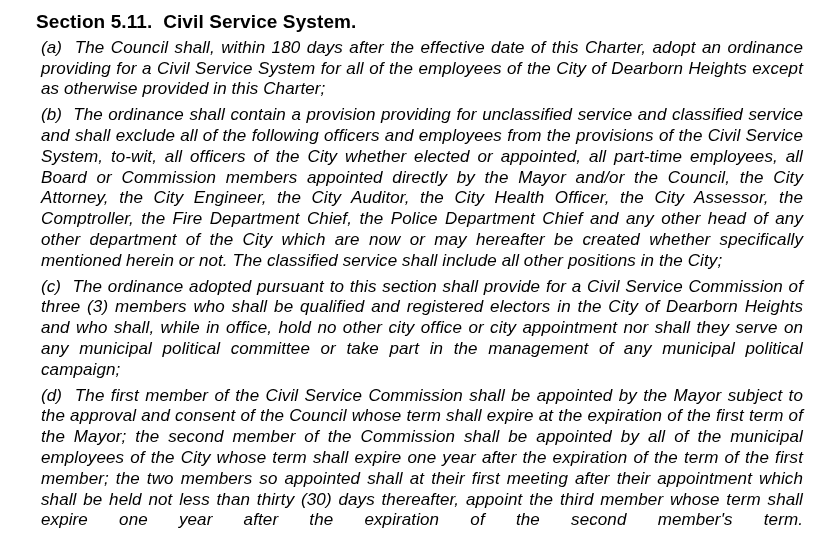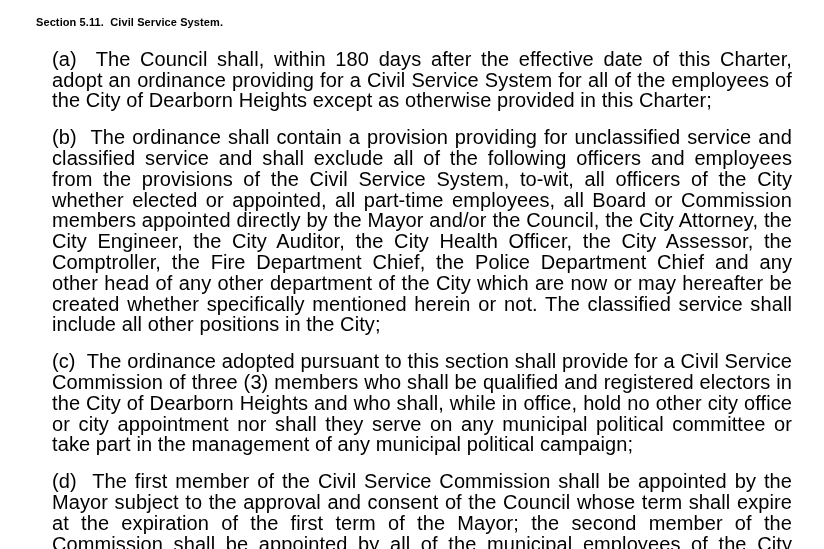--- a/index.html
+++ b/index.html
@@ -19,33 +19,34 @@
     width: 824px;
     height: 549px;
     padding: 12px 16px 0 36px;
     background: #ffffff;
   }
   .doc-text {
     width: 772px;
   }
   .heading {
     margin: 0;
-    font-size: 11px;
+    font-size: 19px;
     font-weight: bold;
     line-height: 20.8px;
     text-align: left;
     letter-spacing: 0.1px;
   }
   .para {
-    margin: 16px;
-    font-size: 20px;
+    margin: 5px;
+    font-size: 17px;
     font-weight: normal;
     line-height: 20.8px;
     text-align: justify;
     letter-spacing: 0.1px;
+    font-style: italic;
   }
   .para.last-justified {
     text-align-last: justify;
   }
 </style>
 </head>
 <body>
 
 <div class="page">
   <div class="doc-text">

